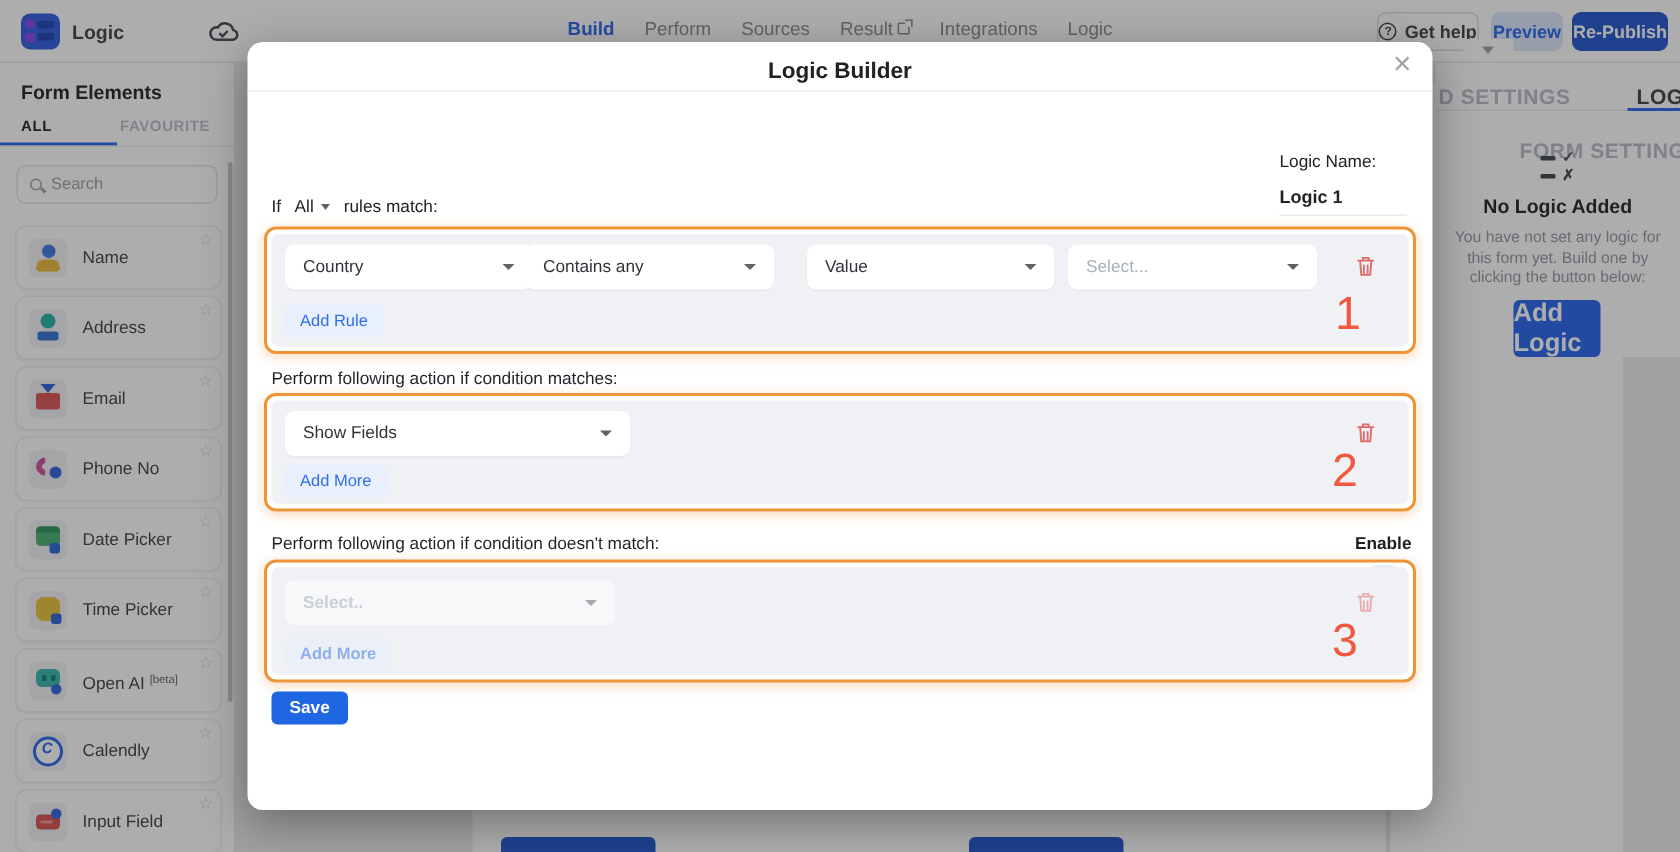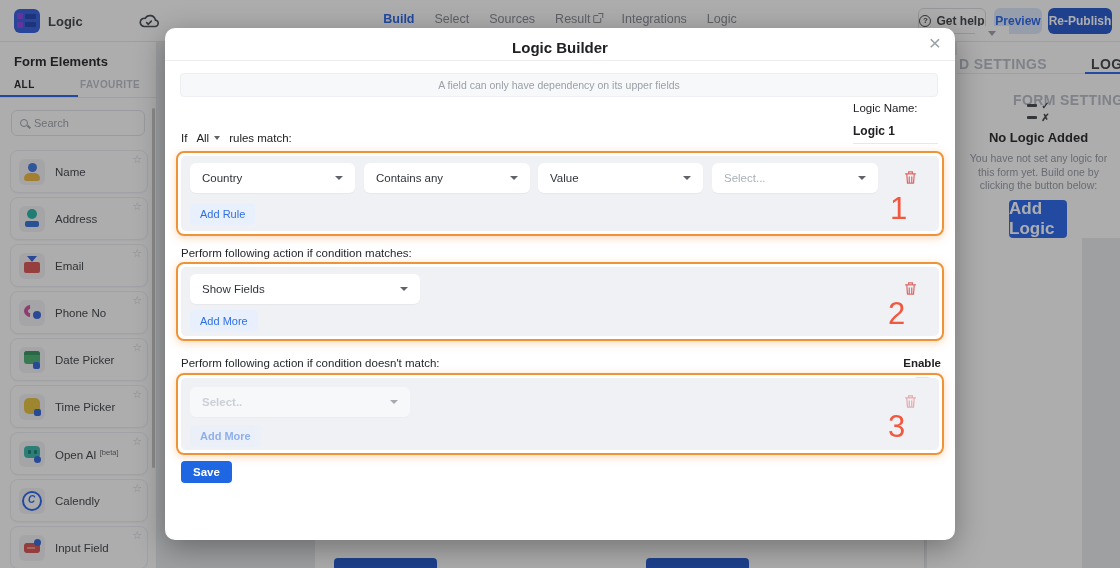--- a/index.html
+++ b/index.html
@@ -180,21 +180,21 @@
     </div>
   <div id="tb-title">Logic</div>
   <span id="cloud">
     <svg width="22" height="22" viewBox="0 0 24 24" fill="none" stroke="#41464c" stroke-width="1.8" stroke-linecap="round" stroke-linejoin="round">
       <path d="M7 18a4.5 4.5 0 1 1 .9-8.9A6 6 0 0 1 19 11a3.5 3.5 0 0 1-1 7H7z"></path>
       <path d="M9.5 13.8l1.8 1.8 3.2-3.4"></path>
     </svg>
   </span>
   <div id="nav">
     <span class="t on">Build</span>
-    <span class="t">Select</span>
+    <span class="t">Perform</span>
     <span class="t">Sources</span>
     <span class="t"><span>Result</span><span class="ext"></span></span>
     <span class="t">Integrations</span>
     <span class="t">Logic</span>
   </div>
   <div id="gethelp" class="tb-btn">
     <span class="q">?</span>
     <span>Get help</span>
   </div>
   <div id="preview" class="tb-btn">Preview</div>
@@ -318,21 +318,20 @@
   <div id="rp-text">You have not set any logic for this form yet. Build one by clicking the button below:</div>
   <div id="rp-btn">Add Logic</div>
 </div>
 
 <div id="overlay"></div>
 
 <div id="modal">
   <span id="m-close">×</span>
   <div id="m-title">Logic Builder</div>
   <div id="m-div"></div>
-  <div id="m-banner">A field can only have dependency on its upper fields</div>
 
   <div id="m-lname">
     <span class="lbl">Logic Name:</span>
     <span class="val">Logic 1</span>
   </div>
 
   <div id="m-ifrow">
     <span>If</span>
     <span class="dd">
       <span>All</span>
@@ -340,21 +339,21 @@
     </span>
     <span>rules match:</span>
   </div>
 
   <div id="anno1" class="anno">
     <div class="fill"></div>
     <div class="sel" style="left:12px;top:10px;width:165px">
       <span>Country</span>
         <span class="caret"></span>
     </div>
-    <div class="sel" style="left:186px;top:10px;width:166px">
+    <div class="sel" style="left:172px;top:10px;width:166px">
       <span>Contains any</span>
         <span class="caret"></span>
     </div>
     <div class="sel" style="left:360px;top:10px;width:165px">
       <span>Value</span>
         <span class="caret"></span>
     </div>
     <div class="sel ph" style="left:534px;top:10px;width:166px">
       <span>Select...</span>
         <span class="caret"></span>

